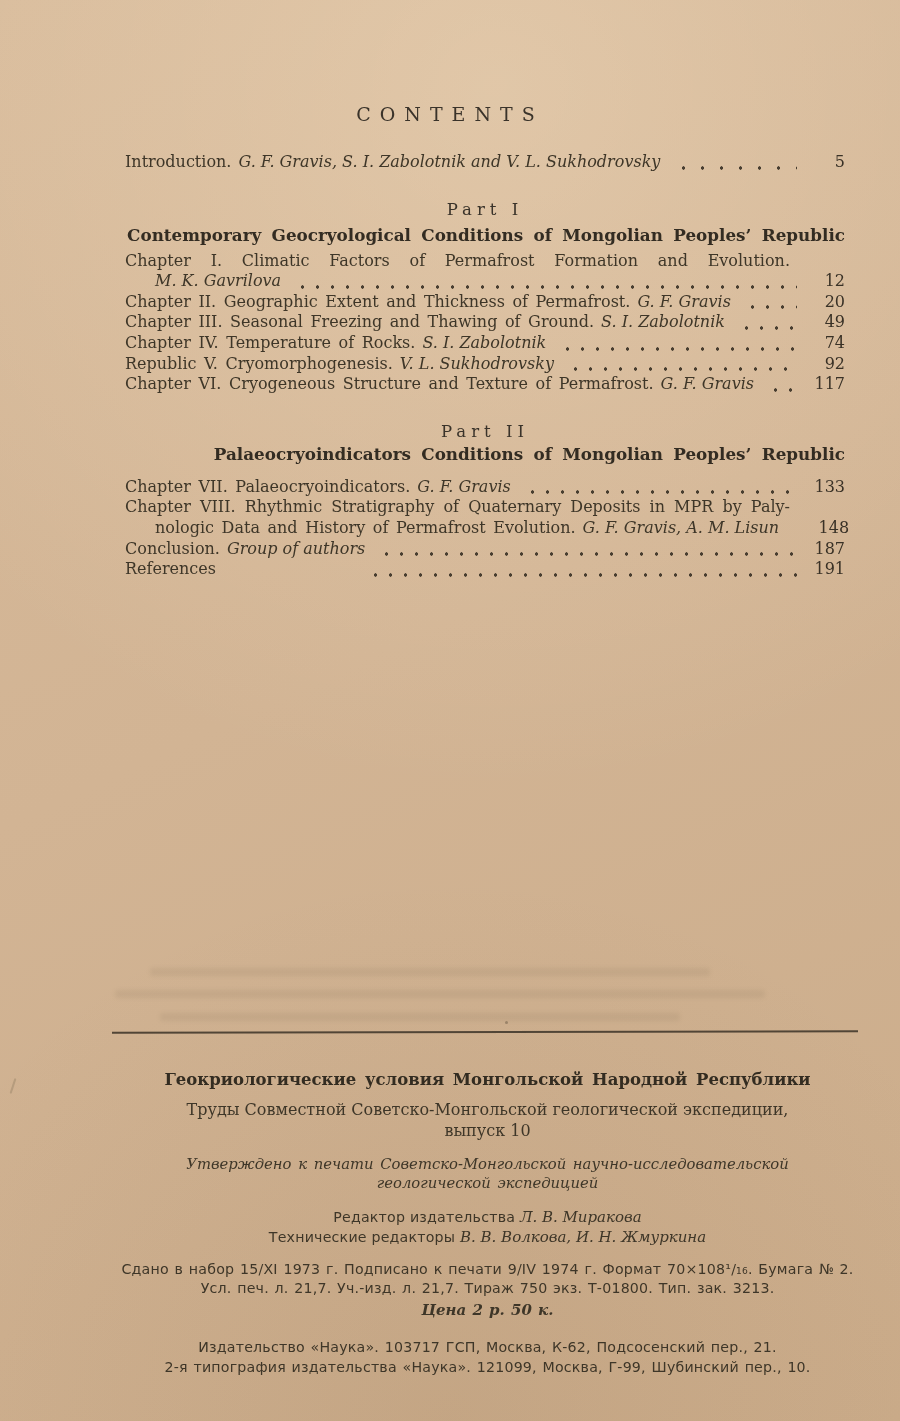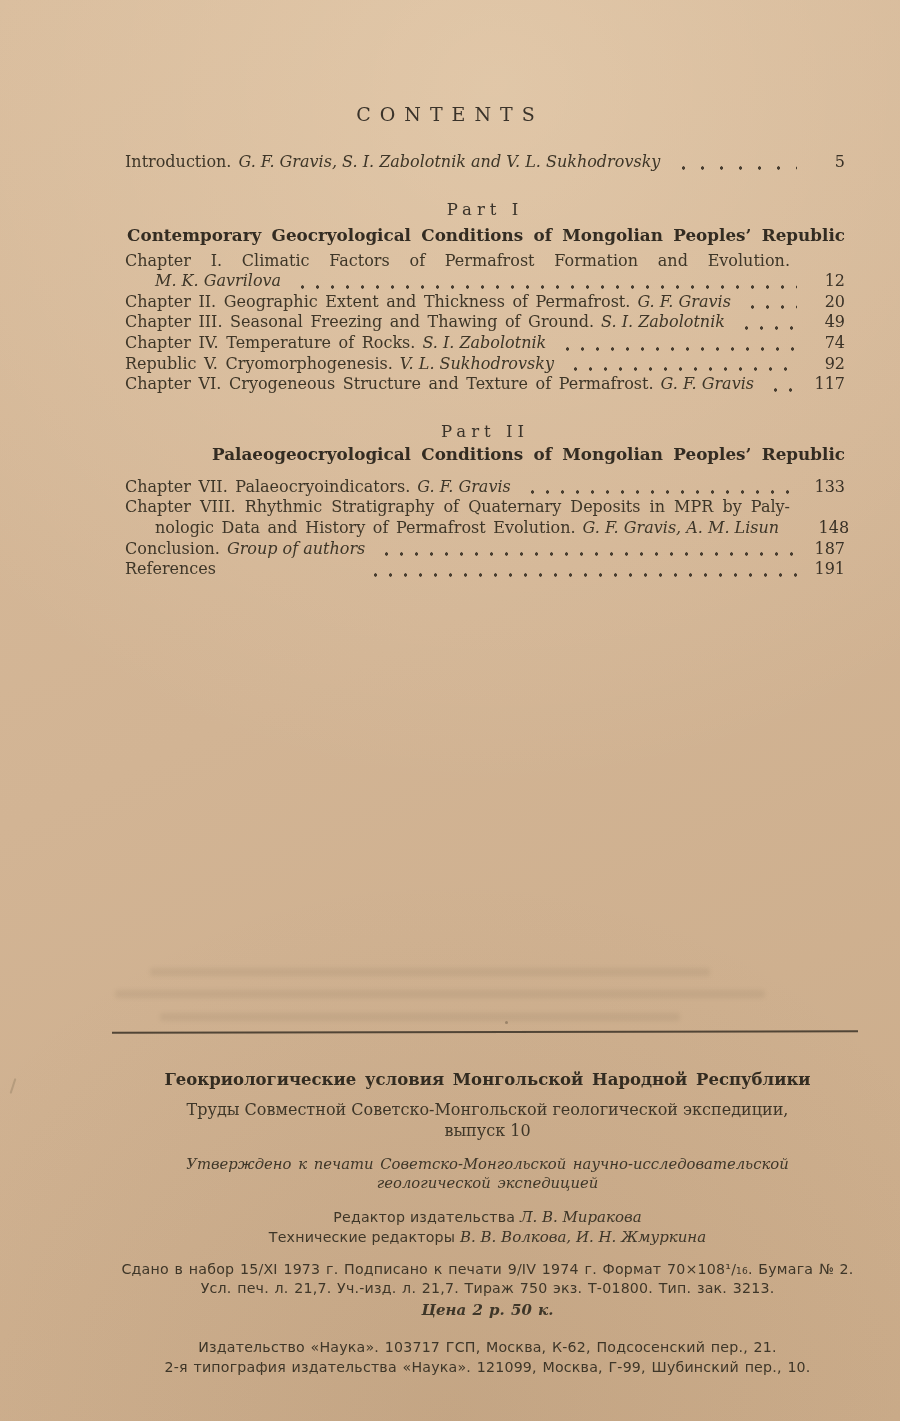--- a/index.html
+++ b/index.html
@@ -146,21 +146,21 @@
 
       <div class="toc-row">
         <span class="t wide">Chapter VI. Cryogeneous Structure and Texture of Permafrost.</span>
         <span class="t it auth">G. F. Gravis</span>
         <span class="leader"></span>
         <span class="pagenum">117</span>
       </div>
     </div>
 
     <div class="part-heading second">Part II</div>
-    <div class="section-title second">Palaeogeocryological Conditions of Mongolian Peoples’ Republic</div>
+    <div class="section-title second">Palaeocryoindicators Conditions of Mongolian Peoples’ Republic</div>
 
     <div class="rows second">
       <div class="toc-row">
         <span class="t wide">Chapter VII. Palaeocryoindicators.</span>
         <span class="t it auth">G. F. Gravis</span>
         <span class="leader"></span>
         <span class="pagenum">133</span>
       </div>
 
       <div class="line-justify">Chapter VIII. Rhythmic Stratigraphy of Quaternary Deposits in MPR by Paly-</div>

